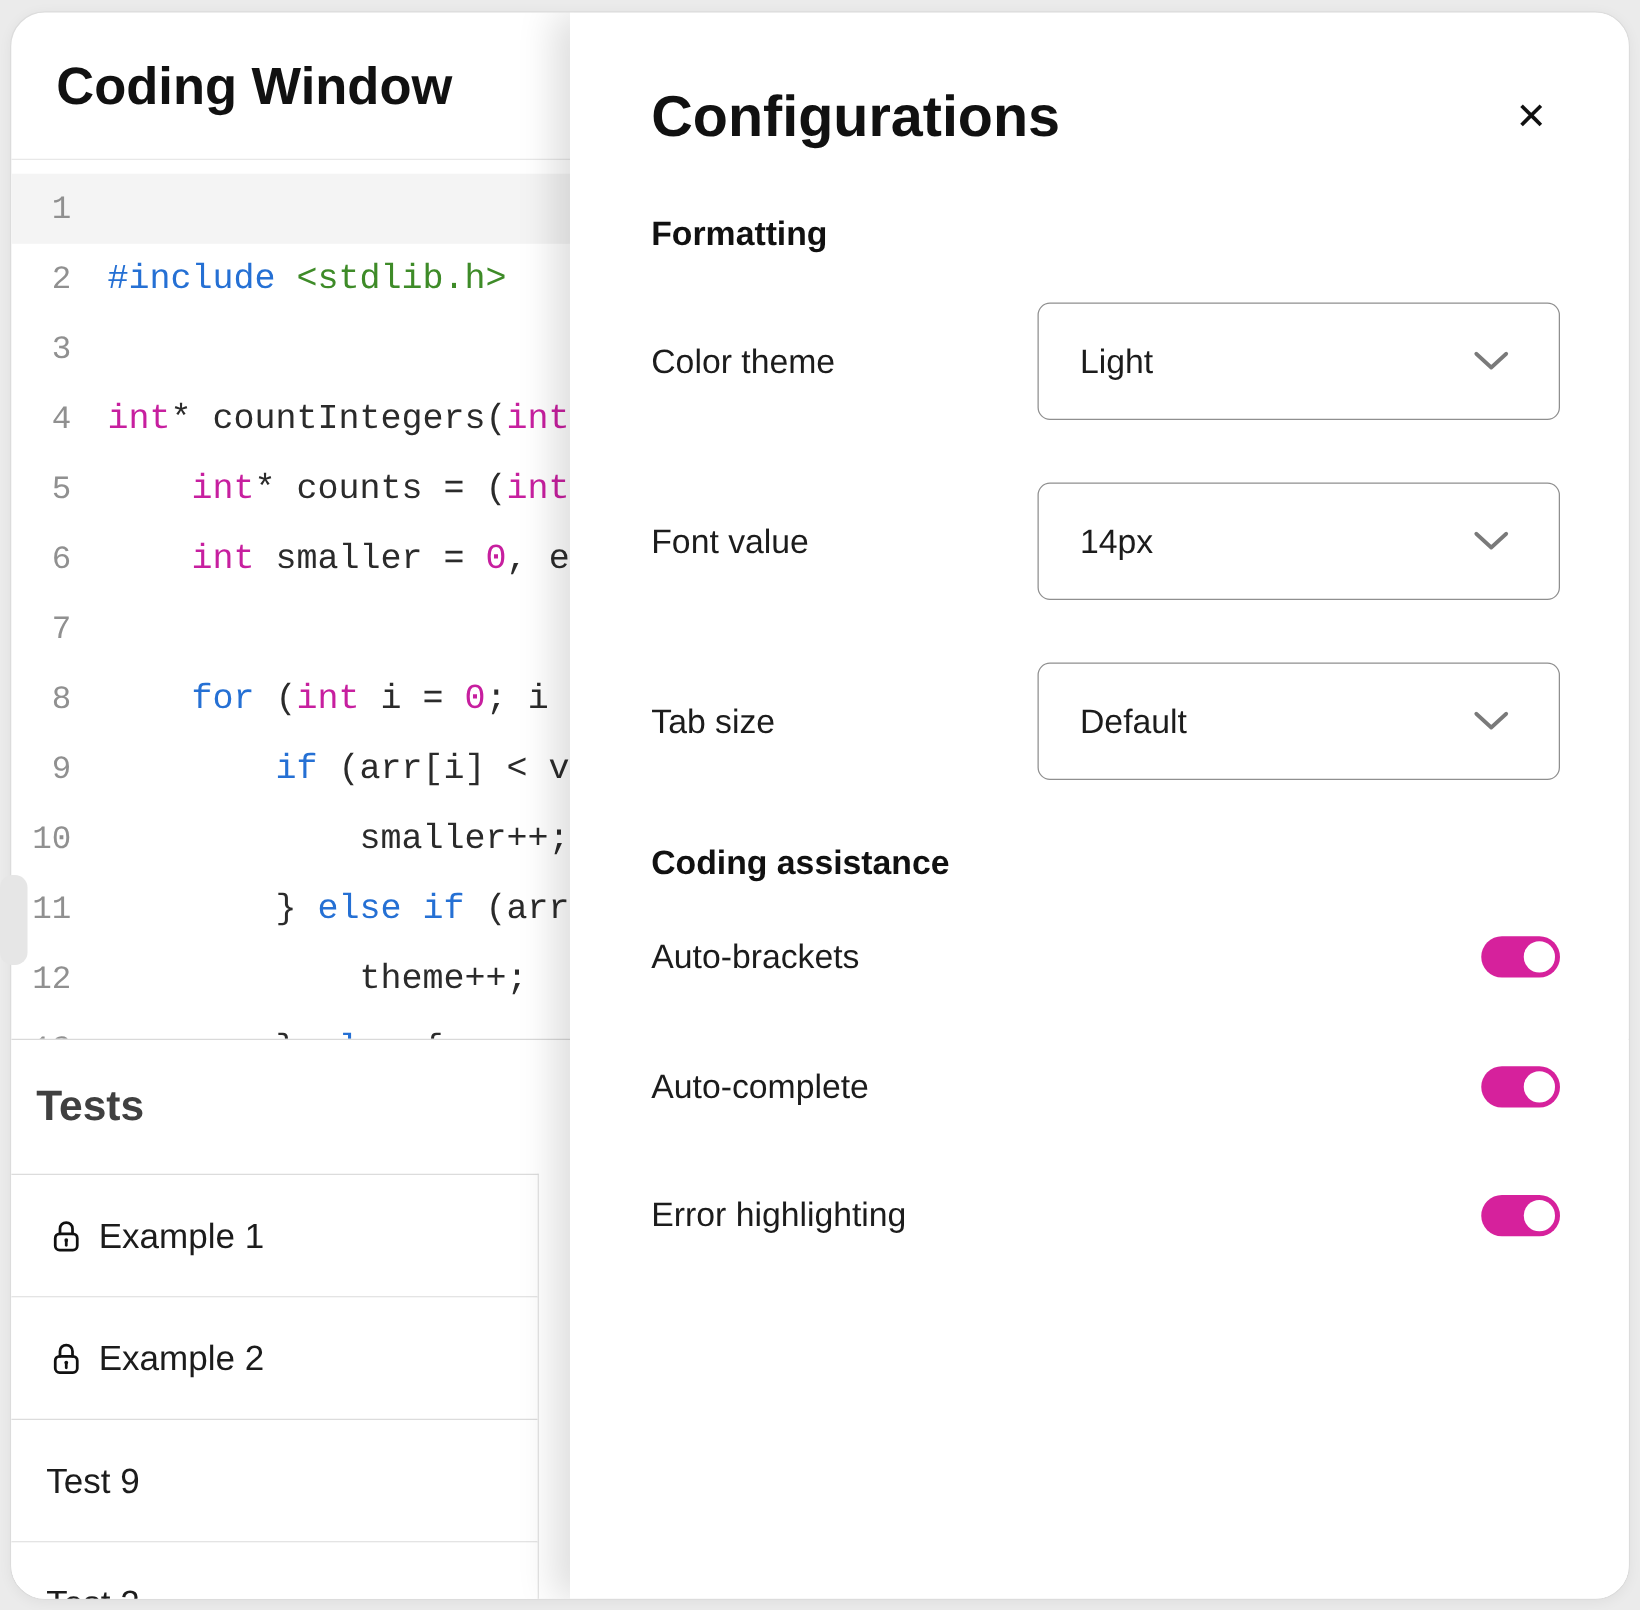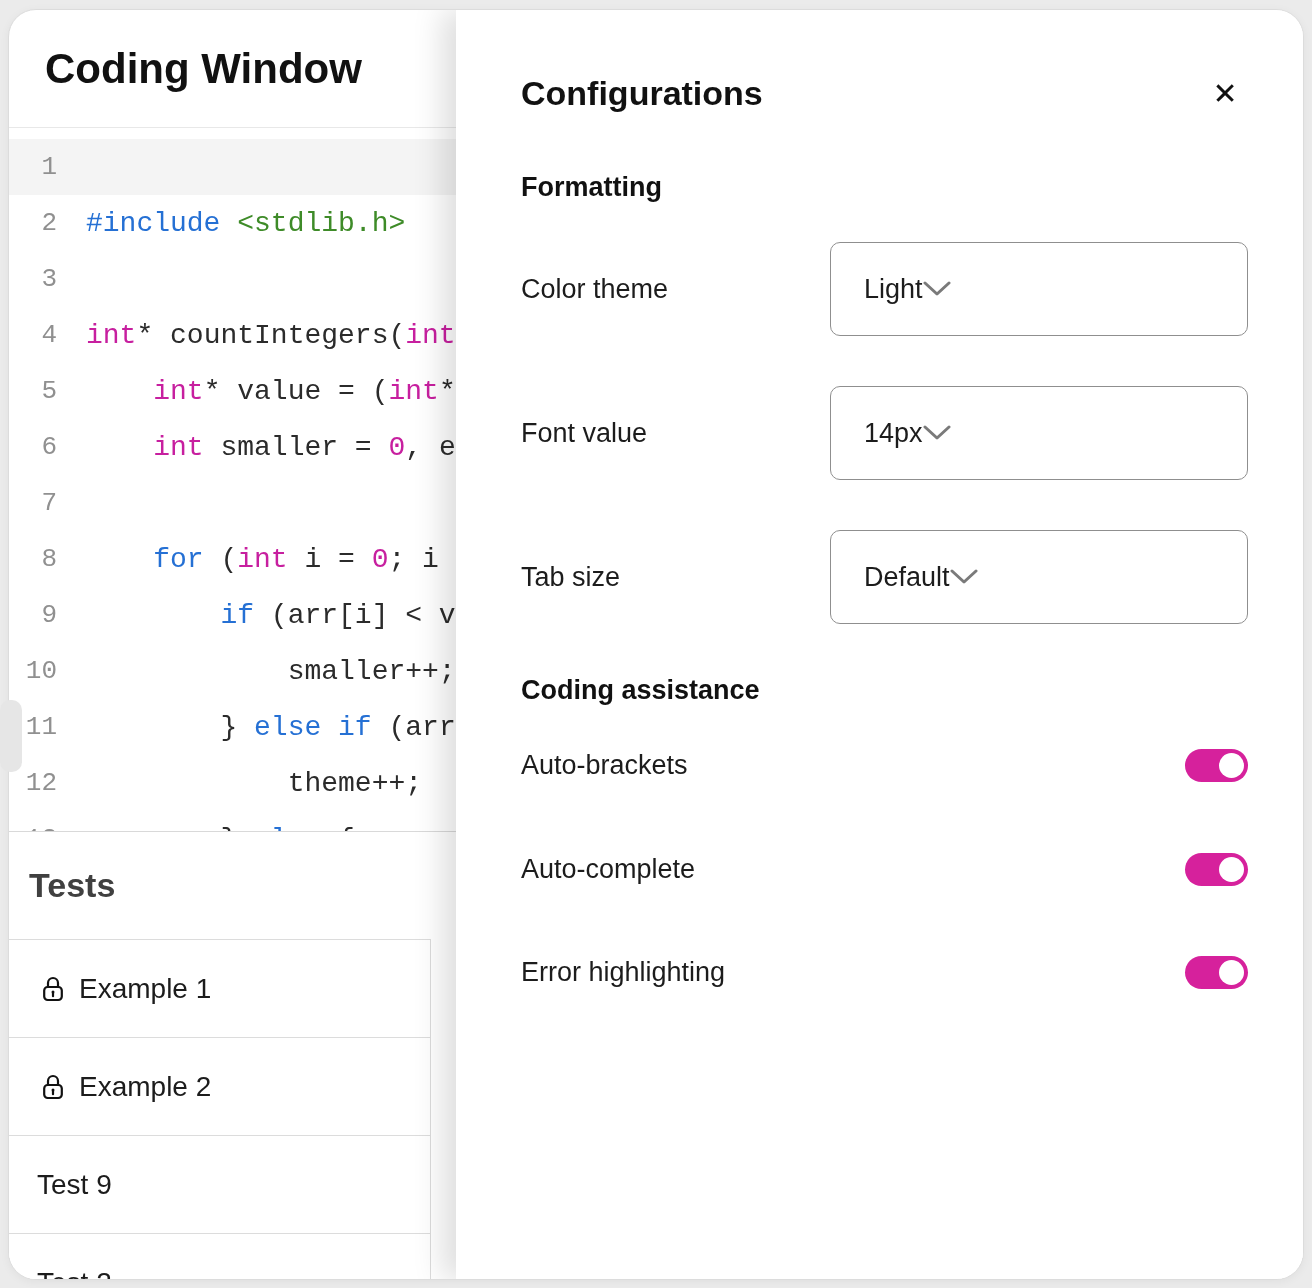--- a/index.html
+++ b/index.html
@@ -34,36 +34,36 @@
             padding-left:28px;box-sizing:border-box;font-size:28px;color:#1c1c1c;cursor:pointer;background:#fff;}
   .test-row .lock{margin-left:4px;margin-right:14px;display:inline-flex;}
 
   
   .side-tab{position:absolute;left:0;top:700px;width:22px;height:72px;background:#e6e6e6;
             border-radius:10px;z-index:3;}
 
   
   .drawer{position:absolute;top:0;bottom:0;left:447px;right:0;background:#fff;z-index:4;
           box-shadow:-14px 0 28px rgba(0,0,0,0.13);}
-  .panel-title{position:absolute;left:65px;top:62px;font-size:34px;line-height:42px;font-weight:700;color:#111;}
+  .panel-title{position:absolute;left:65px;top:62px;font-size:46px;line-height:42px;font-weight:700;color:#111;}
   .close-btn{position:absolute;left:747px;top:61px;width:44px;height:44px;background:none;border:none;
              font-size:30px;color:#111;cursor:pointer;display:flex;align-items:center;justify-content:center;padding:0;}
   .section-h{position:absolute;left:65px;font-size:27px;font-weight:700;color:#111;}
   .s1{top:162px;}
   .s2{top:665px;}
   .cfg-row{position:absolute;left:65px;width:727px;display:flex;justify-content:space-between;align-items:center;}
   .r1{top:232px;height:94px;}
   .r2{top:376px;height:94px;}
   .r3{top:520px;height:94px;}
   .t1{top:729px;height:52px;}
   .t2{top:833px;height:52px;}
   .t3{top:936px;height:52px;}
   .cfg-label{font-size:27px;color:#1c1c1c;text-align:center;}
   .select{width:418px;height:94px;box-sizing:border-box;border:1.5px solid #8f8f8f;border-radius:10px;
-          display:flex;align-items:center;justify-content:flex-start;cursor:pointer;background:#fff;}
+          display:flex;align-items:center;justify-content:space-between;cursor:pointer;background:#fff;}
   .select-value{padding-left:33px;font-size:27px;color:#1c1c1c;}
   .select .chev{margin-right:40px;display:inline-flex;}
   .toggle{width:63px;height:33px;border-radius:17px;background:#d6219c;position:relative;cursor:pointer;flex:0 0 63px;}
   .toggle .knob{position:absolute;top:4px;width:25px;height:25px;border-radius:50%;background:#fff;}
   .toggle.on .knob{right:4px;}
 </style>
 </head>
 <body>
 
 <div class="stage">
@@ -85,21 +85,21 @@
         <div class="code-line">
           <span class="gutter">3</span>
           <span class="code-text"></span>
         </div>
         <div class="code-line">
           <span class="gutter">4</span>
           <span class="code-text"><span class="tok-typ">int</span><span class="tok-pln">* countIntegers(</span><span class="tok-typ">int</span><span class="tok-pln">* arr, </span><span class="tok-typ">int</span><span class="tok-pln"> size, </span><span class="tok-typ">int</span><span class="tok-pln"> value) {</span></span>
         </div>
         <div class="code-line">
           <span class="gutter">5</span>
-          <span class="code-text"><span class="tok-pln">    </span><span class="tok-typ">int</span><span class="tok-pln">* value = (</span><span class="tok-typ">int</span><span class="tok-pln">*) malloc(2 * sizeof(</span><span class="tok-typ">int</span><span class="tok-pln">));</span></span>
+          <span class="code-text"><span class="tok-pln">    </span><span class="tok-typ">int</span><span class="tok-pln">* counts = (</span><span class="tok-typ">int</span><span class="tok-pln">*) malloc(2 * sizeof(</span><span class="tok-typ">int</span><span class="tok-pln">));</span></span>
         </div>
         <div class="code-line">
           <span class="gutter">6</span>
           <span class="code-text"><span class="tok-pln">    </span><span class="tok-typ">int</span><span class="tok-pln"> smaller = </span><span class="tok-num">0</span><span class="tok-pln">, equal = </span><span class="tok-num">0</span><span class="tok-pln">;</span></span>
         </div>
         <div class="code-line">
           <span class="gutter">7</span>
           <span class="code-text"></span>
         </div>
         <div class="code-line">

